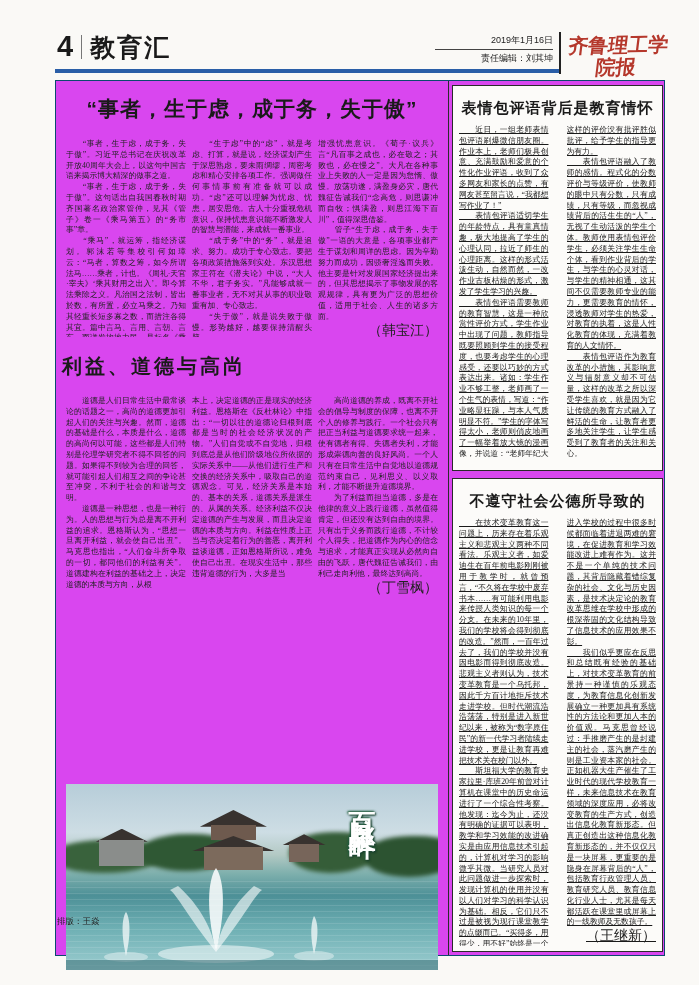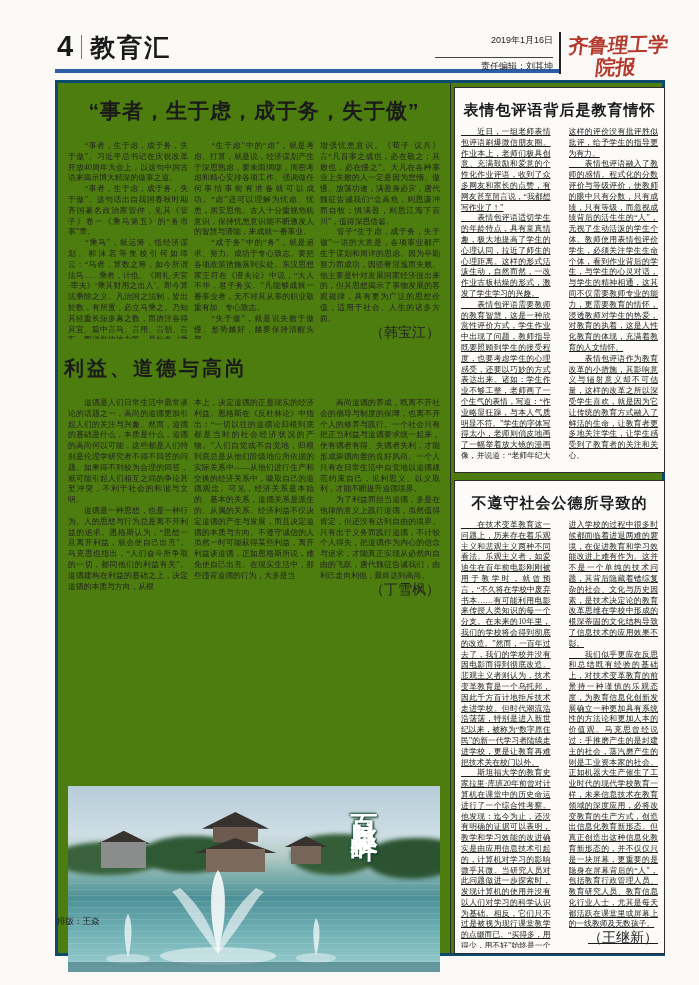--- a/index.html
+++ b/index.html
@@ -7,26 +7,26 @@
   body { font-family:"Liberation Serif", serif; background:#faf9f6; color:#1a1a1a; position:relative; }
 
   
   .hdr { position:absolute; left:55px; top:26px; width:610px; height:50px; }
   .hdr-left { position:absolute; left:2px; top:4px; display:flex; align-items:baseline; gap:8px; font-family:"Liberation Sans",sans-serif; }
   .page-num { font-size:29px; font-weight:bold; }
   .hdr-sep { width:1px; height:24px; background:#777; align-self:center; }
   .section-title { font-size:25px; font-weight:bold; letter-spacing:2px; font-family:"Liberation Sans",sans-serif; }
   .blue-rule { position:absolute; left:0; top:43px; width:505px; height:4px; background:#2a5ea7; }
   .date-block { position:absolute; right:112px; top:8px; width:118px; text-align:right; font-size:9px; font-family:"Liberation Sans",sans-serif; color:#222; }
-  .date-block .dline { border-bottom:1px solid #444; padding-bottom:10px; margin-bottom:2px; }
+  .date-block .dline { border-bottom:1px solid #444; padding-bottom:2px; margin-bottom:2px; }
   .hdr-vbar { position:absolute; right:104px; top:6px; width:2px; height:42px; background:#222; }
   .masthead { position:absolute; right:-4px; top:8px; width:104px; font-size:20px; font-weight:bold; color:#b5382c; transform:skewX(-8deg) rotate(-1deg); letter-spacing:0px; font-family:"DejaVu Serif",serif; line-height:1.1; text-align:center; }
 
   
-  .frame { position:absolute; left:55px; top:80px; width:610px; height:876px; border:3px solid #0c4a6e; background:#4d7c0f; }
+  .frame { position:absolute; left:55px; top:80px; width:610px; height:876px; border:1px solid #0c4a6e; background:#d946ef; }
   .left-zone { position:absolute; left:0; top:0; width:392px; height:100%; }
   .right-zone { position:absolute; left:392px; top:0; width:218px; height:100%; border-left:1px solid #2b2b2b; padding:4px 3px; }
 
   
   .headline-1 { text-align:center; font-family:"Liberation Sans",sans-serif; font-weight:bold; font-size:21px; margin:14px 6px 10px; letter-spacing:1px; }
   .headline-2 { text-align:left; font-family:"Liberation Sans",sans-serif; font-weight:bold; font-size:20px; margin:14px 6px 8px; letter-spacing:3px; }
   .headline-side { text-align:center; font-family:"Liberation Sans",sans-serif; font-weight:bold; font-size:15px; margin:9px 2px 7px; letter-spacing:1px; }
 
   
   .cols { display:flex; margin:16px 10px; gap:6px; }
@@ -96,21 +96,21 @@
           <div class="col"><span>增强忧患意识。《荀子·议兵》言“凡百事之成也，必在敬之；其败也，必在慢之”。大凡在各种事业上失败的人一定是因为怠惰、傲慢。放荡功遂，满盈身必灾，唐代魏征告诫我们“念高危，则思谦冲而自牧；惧满盈，则思江海下百川”，值得深思借鉴。
 　　管子“生于虑，成于务，失于傲”一语的大意是，各项事业都产生于谋划和周详的思虑。因为辛勤努力而成功，因骄奢淫逸而失败。他主要是针对发展国家经济提出来的，但其思想揭示了事物发展的客观规律，具有更为广泛的思想价值，适用于社会、人生的诸多方面。</span><div class="byline">（韩宝江）</div></div>
         </div>
       </div>
 
       <div>
         <h2 class="headline-2">利益、道德与高尚</h2>
         <div class="cols a2">
           <div class="col">　　道德是人们日常生活中最常谈论的话题之一，高尚的道德更加引起人们的关注与兴趣。然而，道德的基础是什么，本质是什么，道德的高尚何以可能，这些都是人们特别是伦理学研究者不得不回答的问题。如果得不到较为合理的回答，就可能引起人们相互之间的争论甚至冲突，不利于社会的和谐与文明。
 　　道德是一种思想，也是一种行为。人的思想与行为总是离不开利益的追求。恩格斯认为，“思想一旦离开利益，就会使自己出丑”。马克思也指出，“人们奋斗所争取的一切，都同他们的利益有关”。道德建构在利益的基础之上，决定道德的本质与方向，从根</div>
-          <div class="col">本上，决定道德的正是现实的经济利益。恩格斯在《反杜林论》中指出：“一切以往的道德论归根到底都是当时的社会经济状况的产物。”人们自觉或不自觉地，归根到底总是从他们阶级地位所依据的实际关系中——从他们进行生产和交换的经济关系中，吸取自己的道德观念。可见，经济关系是本始的、基本的关系，道德关系是派生的、从属的关系。经济利益不仅决定道德的产生与发展，而且决定道德的本质与方向。不遵守诚信的人虽然一时可能获得某些利益，离开利益谈道德，正如恩格斯所说，难免使自己出丑。在现实生活中，那些违背道德的行为，大多是当</div>
+          <div class="col">本上，决定道德的正是现实的经济利益。恩格斯在《反杜林论》中指出：“一切以往的道德论归根到底都是当时的社会经济状况的产物。”人们自觉或不自觉地，归根到底总是从他们阶级地位所依据的实际关系中——从他们进行生产和交换的经济关系中，吸取自己的道德观念。可见，经济关系是本始的、基本的关系，道德关系是派生的、从属的关系。经济利益不仅决定道德的产生与发展，而且决定道德的本质与方向。利益在性质上正当与否决定着行为的善恶，离开利益谈道德，正如恩格斯所说，难免使自己出丑。在现实生活中，那些违背道德的行为，大多是当</div>
           <div class="col"><span>　　高尚道德的养成，既离不开社会的倡导与制度的保障，也离不开个人的修养与践行。一个社会只有把正当利益与道德要求统一起来，使有德者有得、失德者失利，才能形成崇德向善的良好风尚。一个人只有在日常生活中自觉地以道德规范约束自己，见利思义、以义取利，才能不断提升道德境界。
 　　为了利益而担当道德，多是在他律的意义上践行道德，虽然值得肯定，但还没有达到自由的境界。只有出于义务而践行道德，不计较个人得失，把道德作为内心的信念与追求，才能真正实现从必然向自由的飞跃，唐代魏征告诫我们，由利己走向利他，最终达到高尚。</span><div class="byline">（丁雪枫）</div></div>
         </div>
       </div>
 
       <div class="photo">
 
         <div class="tree" style="left:-4%; top:30%; width:30%; height:18%; background:#39623c;"></div>
         <div class="tree" style="left:20%; top:27%; width:26%; height:20%; background:#2f5834;"></div>
         <div class="tree" style="left:60%; top:26%; width:24%; height:22%; background:#355d38;"></div>

